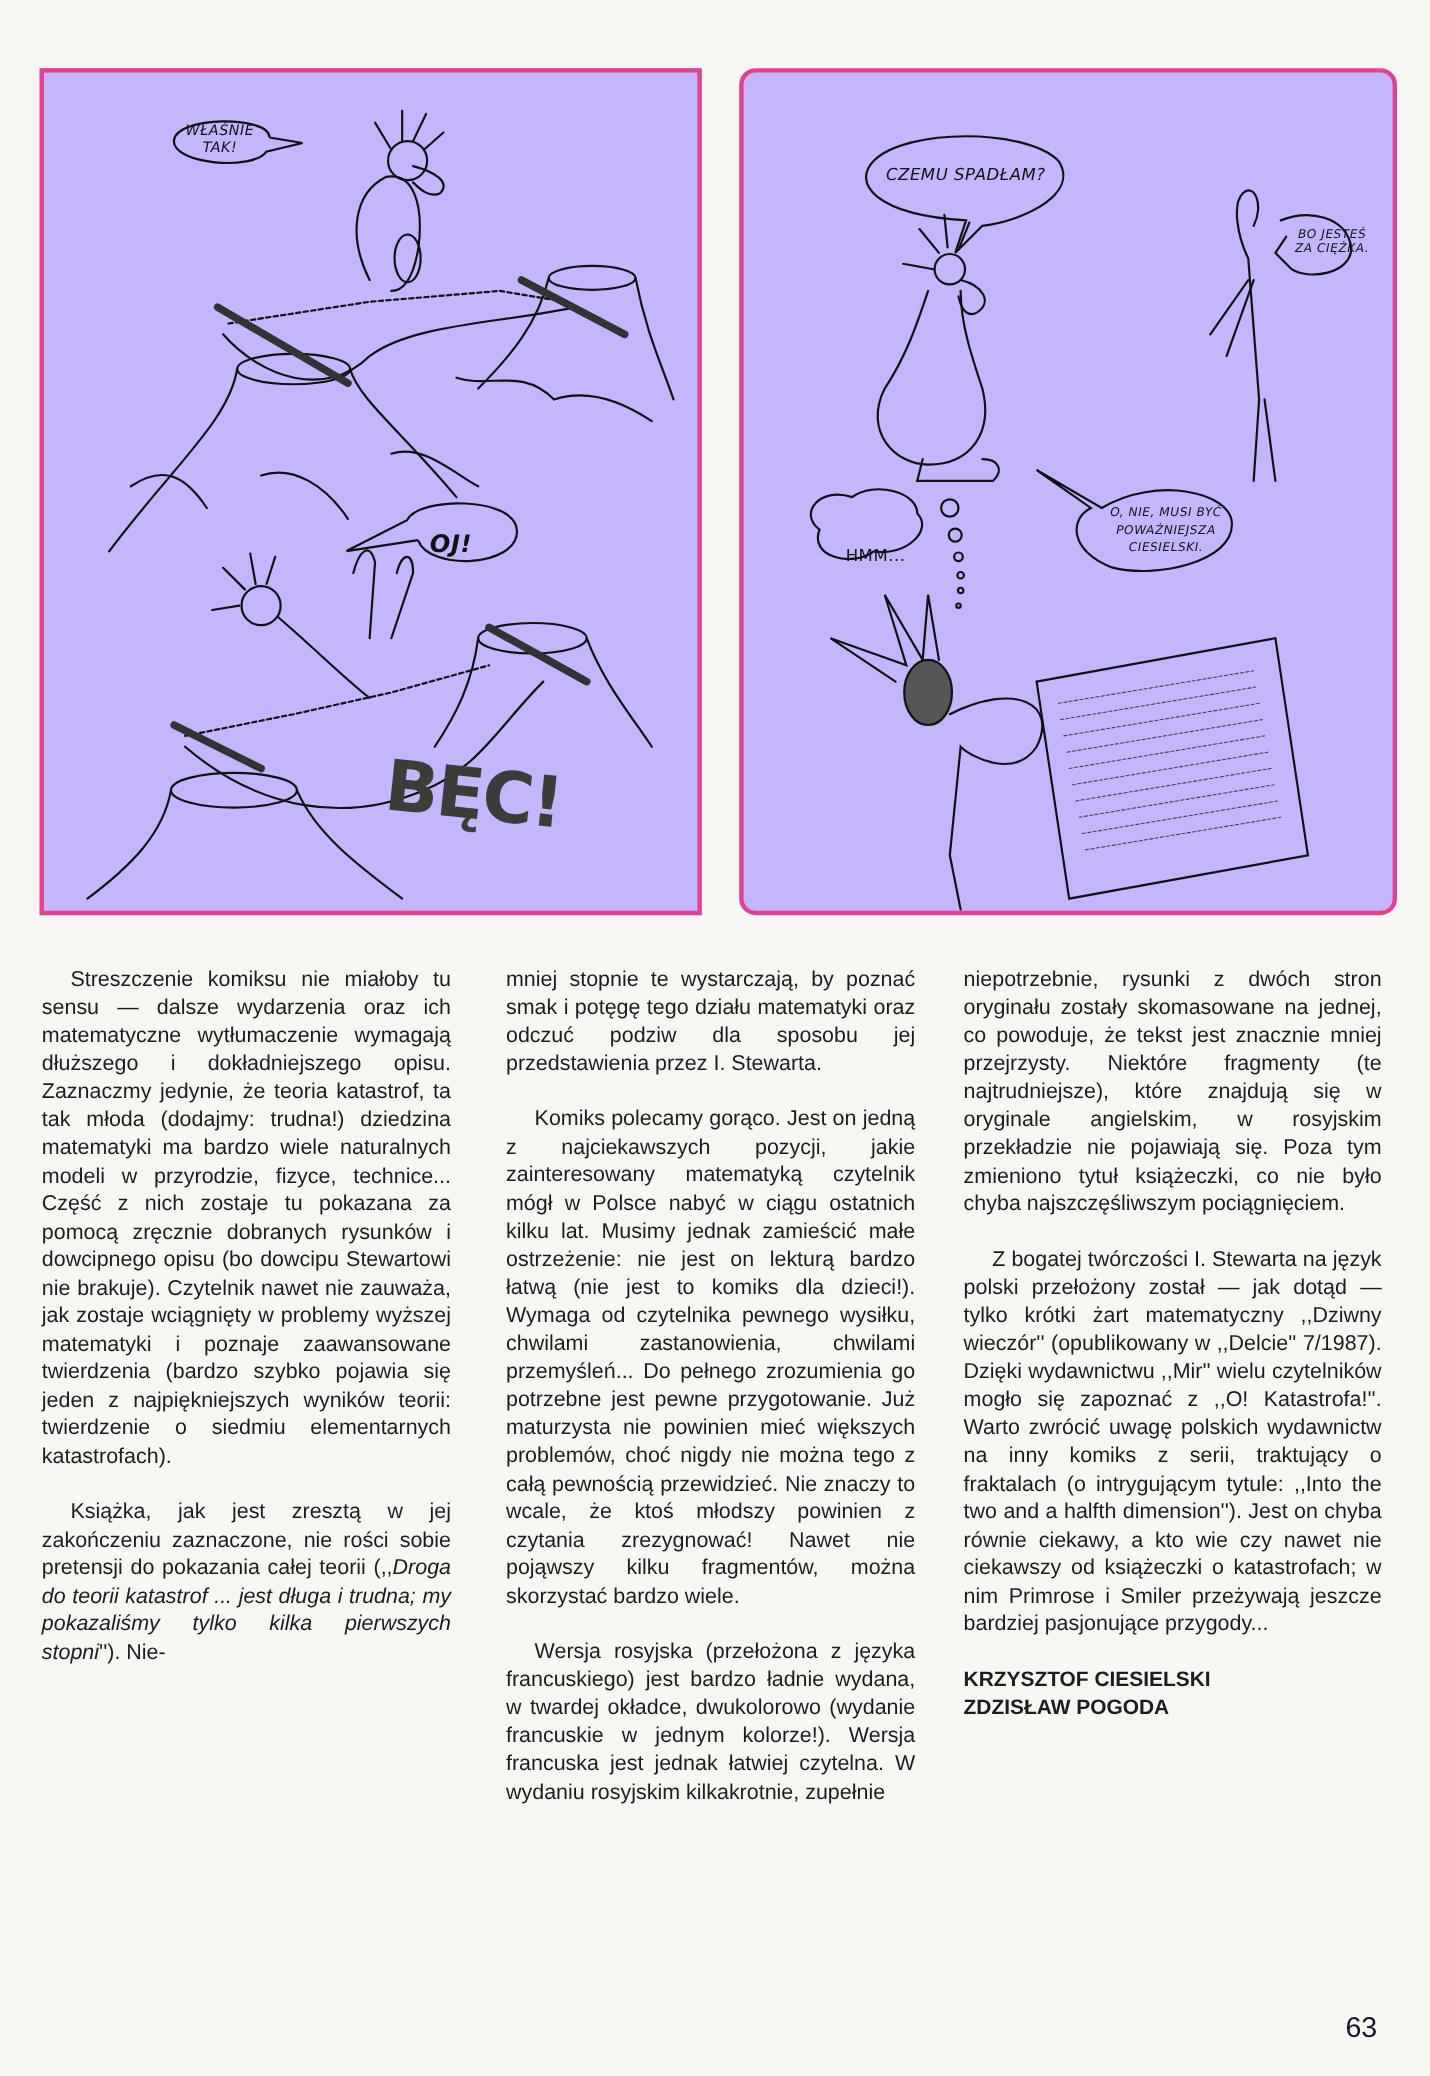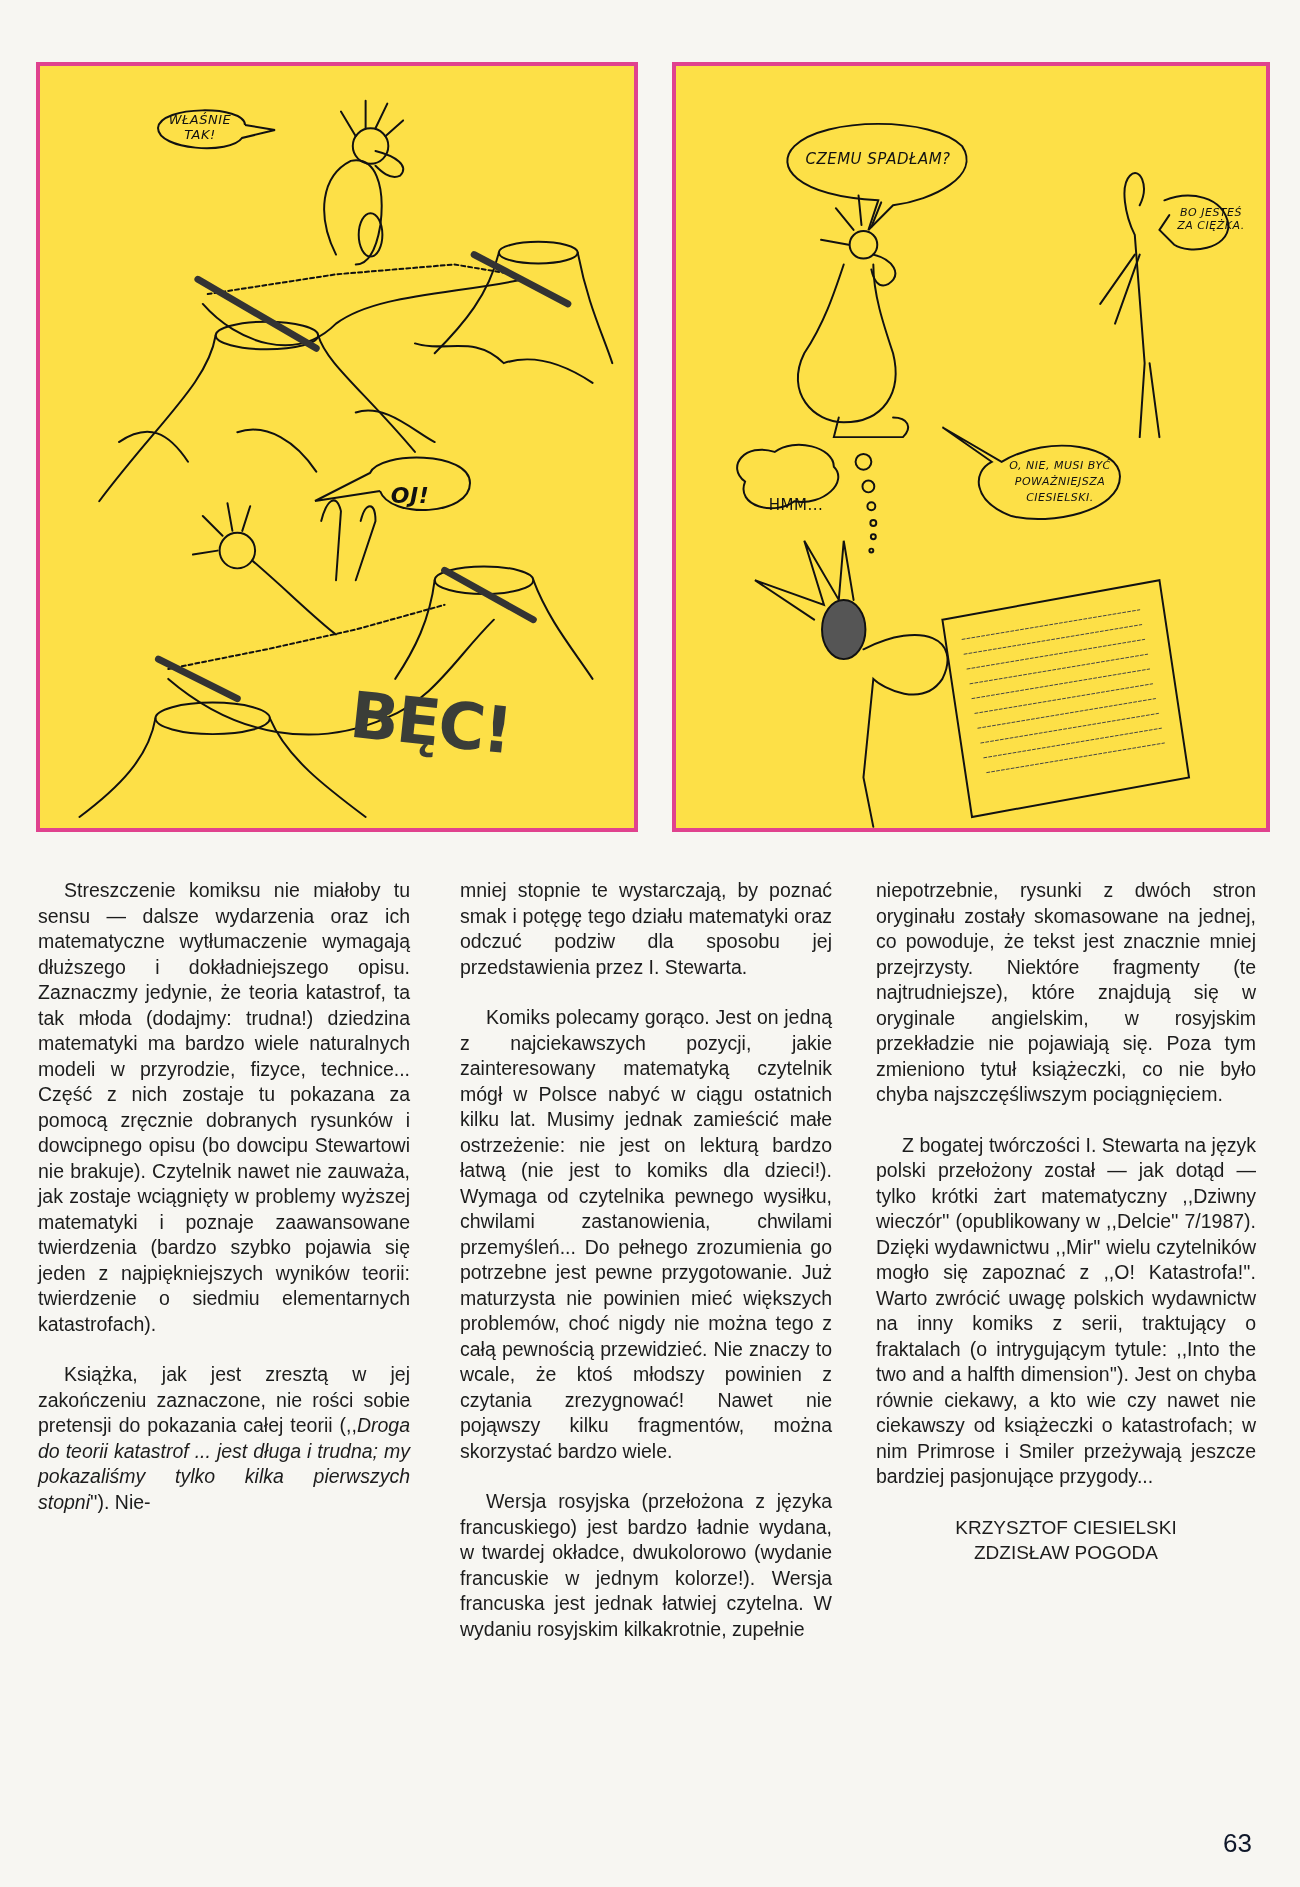--- a/index.html
+++ b/index.html
@@ -1,33 +1,33 @@
 <!DOCTYPE html>
 <html><head>
 <meta charset="utf-8">
 <style>
   * { box-sizing: border-box; margin: 0; padding: 0; }
   html, body { width: 1300px; height: 1887px; background: #f7f6f2; }
   body { position: relative; font-family: "Liberation Sans", sans-serif; color: #1c1c1c; overflow: hidden; }
 
-  .panel { position: absolute; top: 62px; height: 770px; border: 4px solid #e0428e; background: #fde047; }
+  .panel { position: absolute; top: 62px; height: 770px; border: 4px solid #e0428e; background: #c4b5fd; }
   #panel-left { left: 36px; width: 602px; }
-  #panel-right { left: 672px; width: 598px; }
+  #panel-right { left: 672px; width: 598px; border-radius: 15px; }
   .panel svg { position: absolute; left: 0; top: 0; width: 100%; height: 100%; }
   .bubble-text { position: absolute; font-family: "DejaVu Sans", sans-serif; font-style: italic; font-size: 13px; line-height: 15px; text-align: center; color: #111; letter-spacing: 0.5px; }
 
   .col { position: absolute; top: 878px; font-size: 19.5px; line-height: 25.5px; text-align: justify; }
   #col-1 { left: 38px; width: 372px; }
   #col-2 { left: 460px; width: 372px; }
   #col-3 { left: 876px; width: 380px; }
   .col p { margin-bottom: 25px; text-indent: 26px; hyphens: manual; }
   .col p.noindent { text-indent: 0; }
   .col em { }
 
-  .authors { text-align: center; font-weight: normal; font-size: 19px; line-height: 25px; margin-top: 21px; margin-bottom: 34px; }
+  .authors { text-align: left; font-weight: bold; font-size: 19px; line-height: 25px; margin-top: 21px; margin-bottom: 34px; }
   .footnotes { font-weight: bold; font-size: 16px; line-height: 19px; text-align: justify; }
   .footnotes sup { font-weight: normal; font-size: 11px; vertical-align: top; margin-right: 18px; font-family: "Liberation Serif", serif; }
   .page-number { position: absolute; right: 48px; top: 1828px; font-size: 26px; color: #0f172a; }
 </style>
 </head>
 <body>
 
 <div class="panel" id="panel-left">
   <svg viewBox="0 0 602 770" fill="none" stroke="#111" stroke-width="2" stroke-linecap="round">
 

